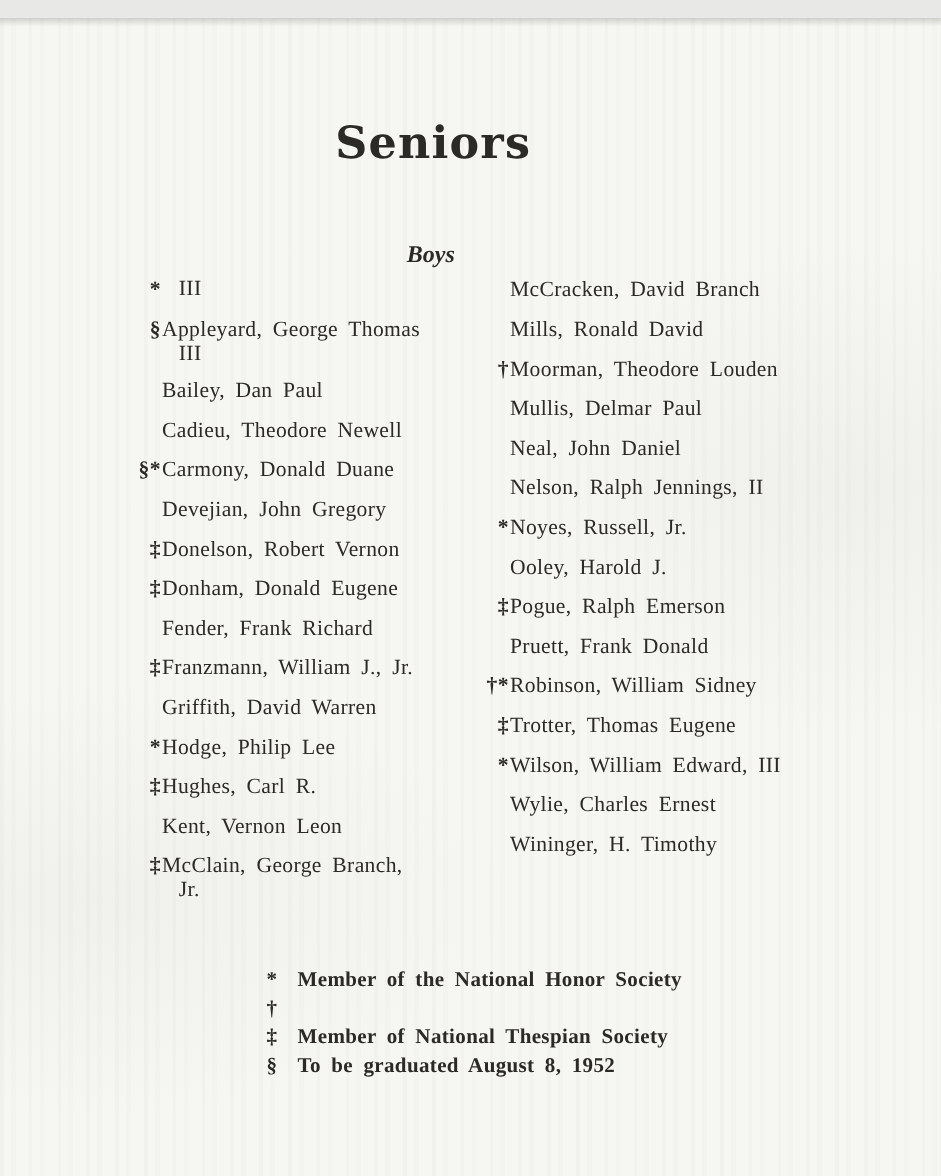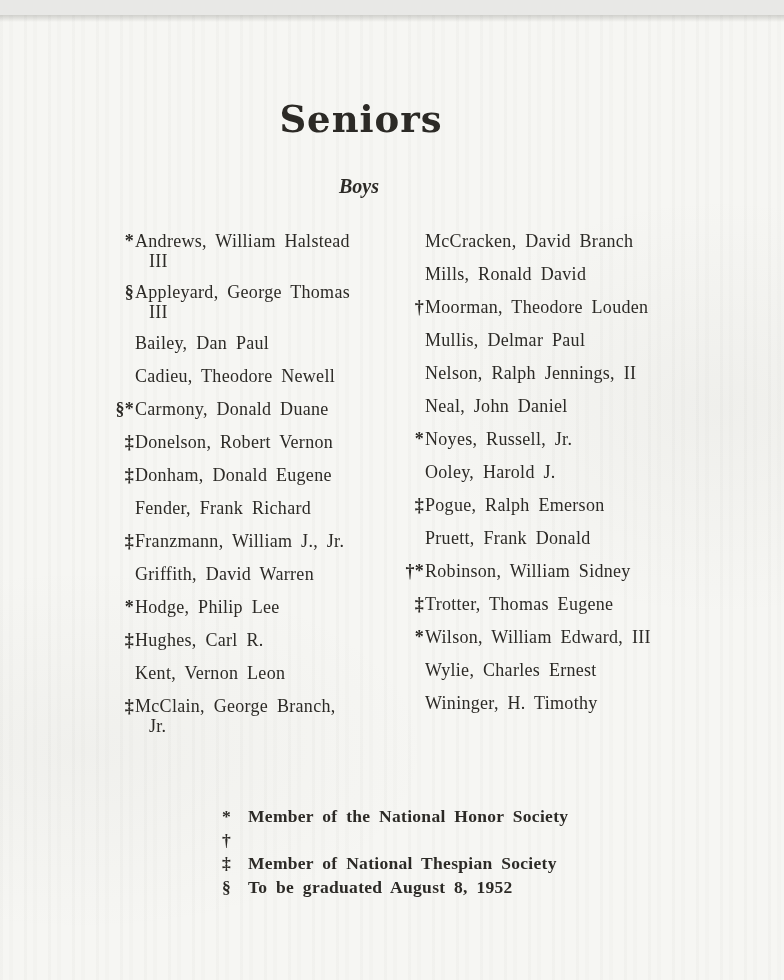--- a/index.html
+++ b/index.html
@@ -57,21 +57,21 @@
     width: 722px;
     margin: 0;
     text-align: center;
     font-family: "DejaVu Serif", serif;
     font-size: 37px;
     font-weight: bold;
     letter-spacing: 1px;
   }
   .subtitle {
     position: absolute;
-    top: 160px;
+    top: 186px;
     left: 0;
     width: 718px;
     text-align: center;
     font-style: italic;
     font-weight: bold;
     font-size: 20px;
   }
 
   .columns {
     position: absolute;
@@ -135,21 +135,21 @@
   <div class="grain"></div>
   <div class="top-edge"></div>
 
   <h1 class="title">Seniors</h1>
   <div class="subtitle">Boys</div>
 
   <div class="columns">
     <div class="col col-left" id="col-left">
   <div class="entry">
     <span class="marker">*</span>
-    <span class="name"><span class="n1">Andrews, William Halstead</span><span class="n2">III</span></span>
+    <span class="name"><span class="n2">III</span></span>
   </div>
 
   <div class="entry">
     <span class="marker">§</span>
     <span class="name"><span class="n1">Appleyard, George Thomas</span><span class="n2">III</span></span>
   </div>
 
   <div class="entry">
     <span class="marker"></span>
     <span class="name"><span class="n1">Bailey, Dan Paul</span></span>
@@ -158,20 +158,24 @@
   <div class="entry">
     <span class="marker"></span>
     <span class="name"><span class="n1">Cadieu, Theodore Newell</span></span>
   </div>
 
   <div class="entry">
     <span class="marker">§*</span>
     <span class="name"><span class="n1">Carmony, Donald Duane</span></span>
   </div>
 
+  <div class="entry">
+    <span class="marker"></span>
+    <span class="name"><span class="n1">Devejian, John Gregory</span></span>
+  </div>
 
   <div class="entry">
     <span class="marker">‡</span>
     <span class="name"><span class="n1">Donelson, Robert Vernon</span></span>
   </div>
 
   <div class="entry">
     <span class="marker">‡</span>
     <span class="name"><span class="n1">Donham, Donald Eugene</span></span>
   </div>
@@ -227,26 +231,26 @@
     <span class="name"><span class="n1">Moorman, Theodore Louden</span></span>
   </div>
 
   <div class="entry">
     <span class="marker"></span>
     <span class="name"><span class="n1">Mullis, Delmar Paul</span></span>
   </div>
 
   <div class="entry">
     <span class="marker"></span>
+    <span class="name"><span class="n1">Neal, John Daniel</span></span>
+  </div>
+
+  <div class="entry">
+    <span class="marker"></span>
     <span class="name"><span class="n1">Nelson, Ralph Jennings, II</span></span>
-  </div>
-
-  <div class="entry">
-    <span class="marker"></span>
-    <span class="name"><span class="n1">Neal, John Daniel</span></span>
   </div>
 
   <div class="entry">
     <span class="marker">*</span>
     <span class="name"><span class="n1">Noyes, Russell, Jr.</span></span>
   </div>
 
   <div class="entry">
     <span class="marker"></span>
     <span class="name"><span class="n1">Ooley, Harold J.</span></span>

